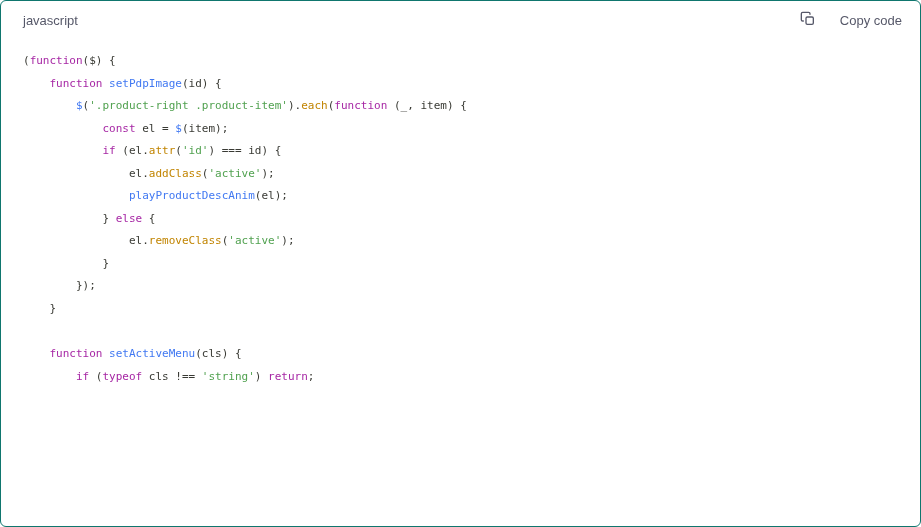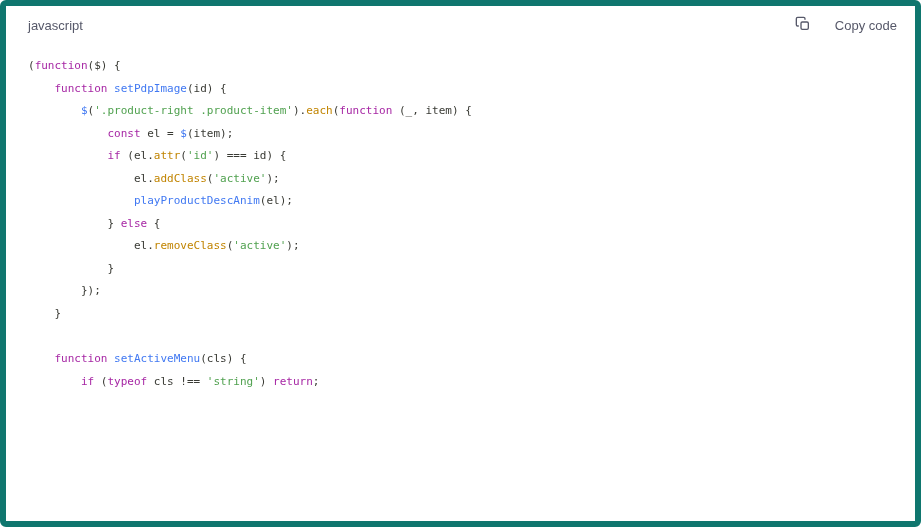--- a/index.html
+++ b/index.html
@@ -4,21 +4,21 @@
   <style>
     * { margin: 0; padding: 0; box-sizing: border-box; }
     body {
       font-family: -apple-system, BlinkMacSystemFont, "Segoe UI", Helvetica, Arial, sans-serif;
       background: #ffffff;
       width: 921px;
       height: 527px;
       overflow: hidden;
     }
     .code-block {
-      border: 6px solid #0f766e;
+      border: 1px solid #0f766e;
       border-radius: 6px;
       background: #ffffff;
       width: 921px;
       height: 527px;
       overflow: hidden;
     }
     .code-header {
       display: flex;
       justify-content: space-between;
       align-items: center;

